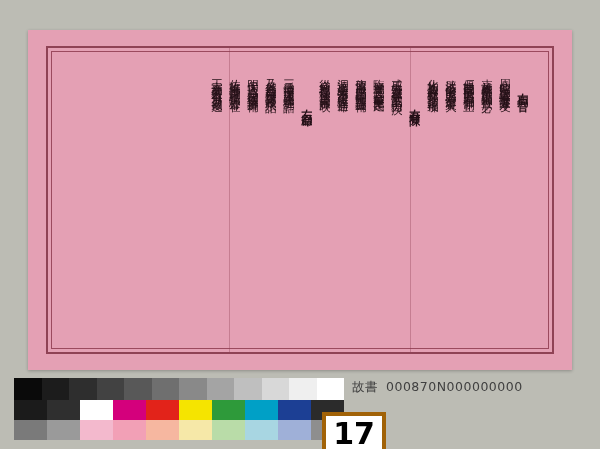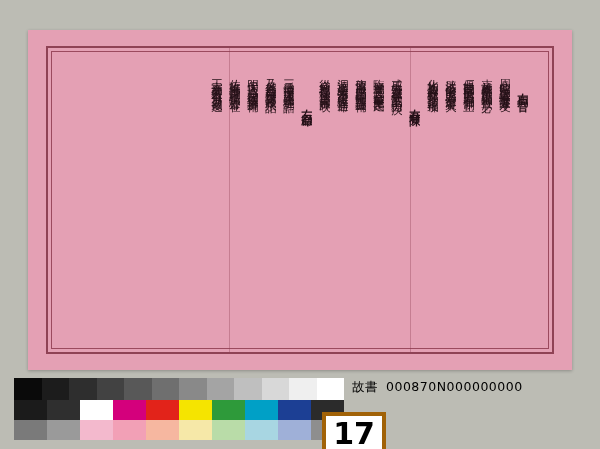--- a/index.html
+++ b/index.html
@@ -110,21 +110,21 @@
     height: 100%;
   }
 
   
   #label {
     position: absolute;
     left: 352px;
     top: 378px;
     width: 236px;
     height: 38px;
-    color: #000000;
+    color: #404040;
     font-family: "DejaVu Sans", sans-serif;
   }
   .label-line {
     font-size: 12.5px;
     line-height: 18px;
     letter-spacing: 0.5px;
     white-space: nowrap;
   }
   .label-line .sp { display:inline-block; width: 8px; }
 

